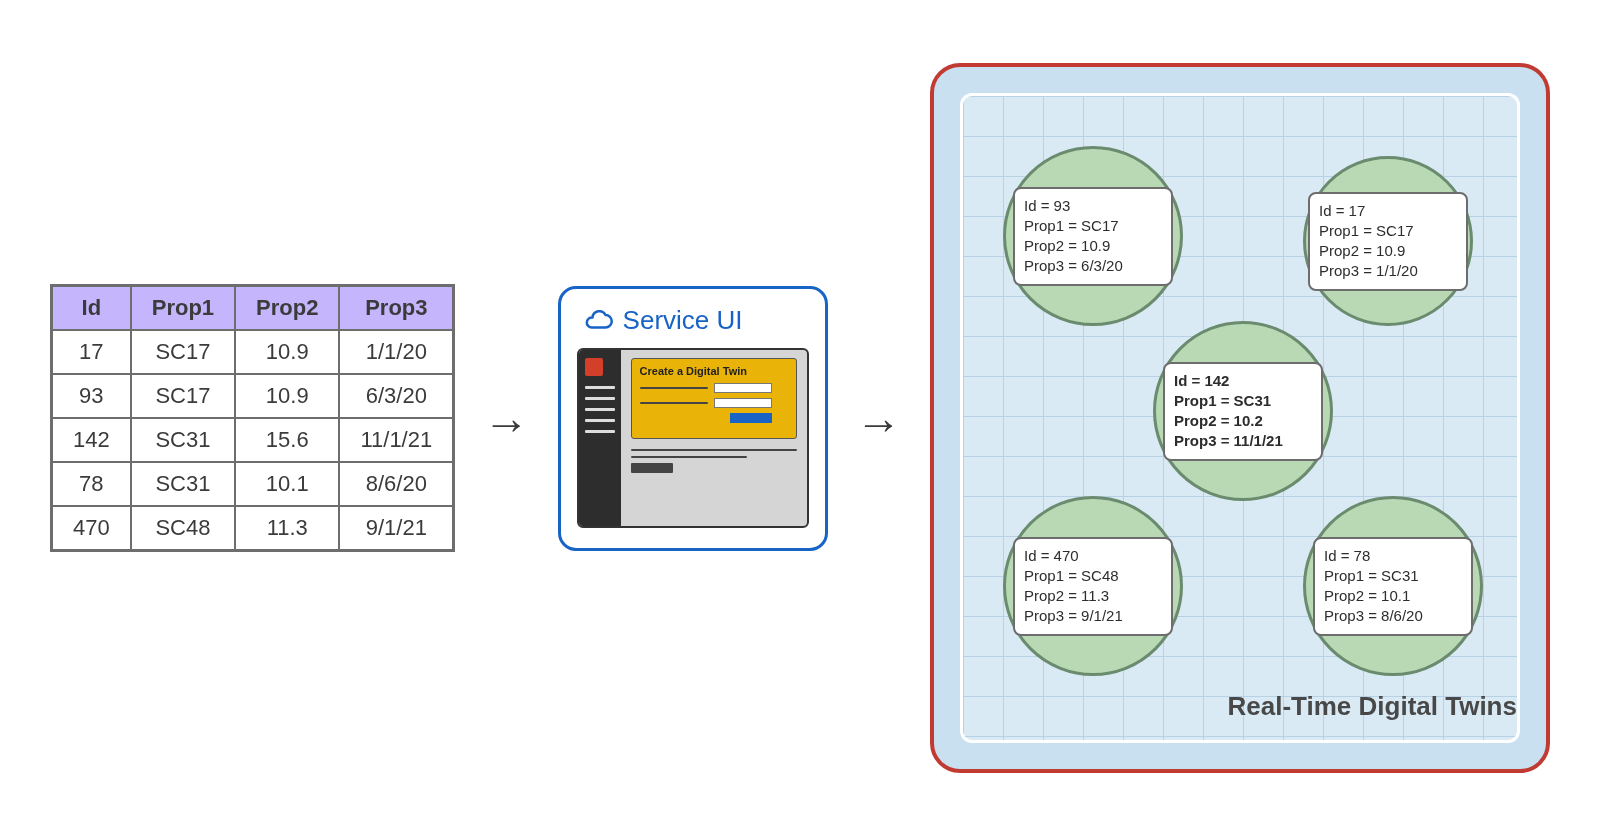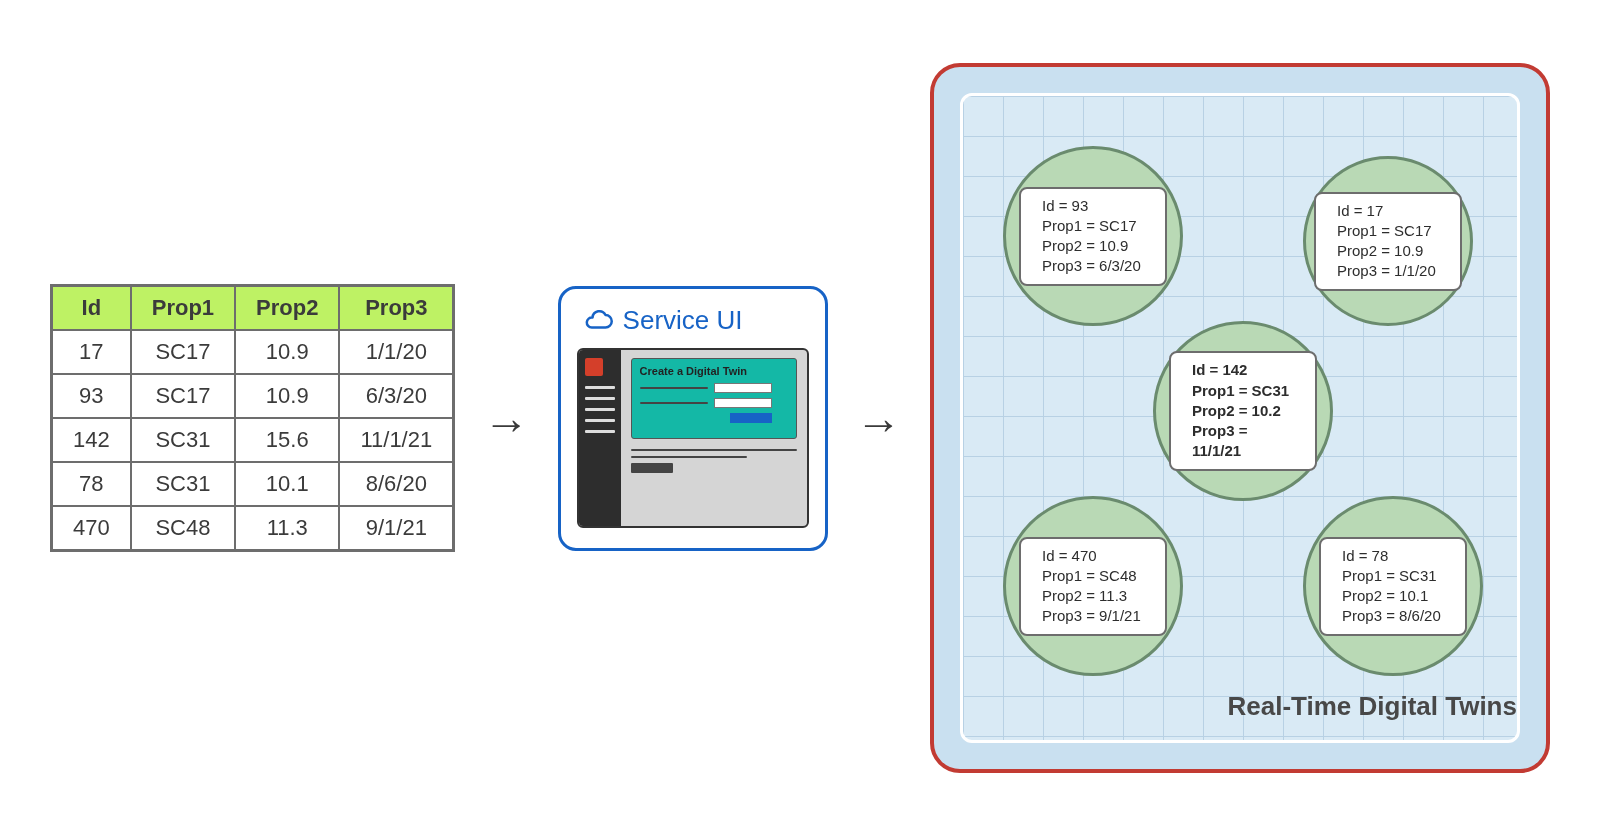--- a/index.html
+++ b/index.html
@@ -29,21 +29,21 @@
     border: 3px solid #6d6d6d;
   }
   .data-table th, .data-table td {
     border: 2px solid #6d6d6d;
     padding: 8px 20px;
     font-size: 22px;
     text-align: center;
     color: #3b3b3b;
   }
   .data-table th {
-    background: #bef264;
+    background: #c4b5fd;
     font-weight: 700;
   }
   .table-caption {
     margin-top: 22px;
     text-align: center;
     font-size: 24px;
     font-weight: 700;
     color: #585858;
     line-height: 1.35;
   }
@@ -92,21 +92,21 @@
     padding: 8px 6px;
   }
   .svc-sq { width: 18px; height: 18px; background:#d43f2a; border-radius:2px; margin-bottom:10px; }
   .svc-li { height:3px; background:#ddd; margin-bottom:8px; border-radius:1px; }
   .svc-main {
     flex:1;
     padding: 8px 10px 10px 10px;
     position: relative;
   }
   .svc-panel {
-    background:#14b8a6;
+    background:#eab308;
     border:1px solid #555;
     border-radius:3px;
     padding:6px 24px 10px 8px;
     margin-bottom:10px;
   }
   .svc-panel-title {
     font-size: 11px;
     font-weight: 700;
     color:#222;
     margin-bottom:6px;
@@ -155,25 +155,25 @@
     height: 180px;
     border-radius: 50%;
     border: 3px solid #6a8b6e;
     background: #b9d9b5;
     display: flex;
     align-items: center;
     justify-content: center;
   }
   .twin.small { width:170px; height:170px; }
   .twin-card {
-    width: 148px;
+    width: 160px;
     background: #fff;
     border: 2px solid #6d6d6d;
     border-radius: 8px;
-    padding: 7px 21px;
+    padding: 7px 9px;
     font-size: 15px;
     color: #2d2d2d;
     line-height: 1.35;
   }
 </style>
 </head>
 <body>
 
 <div class="stage">
 

